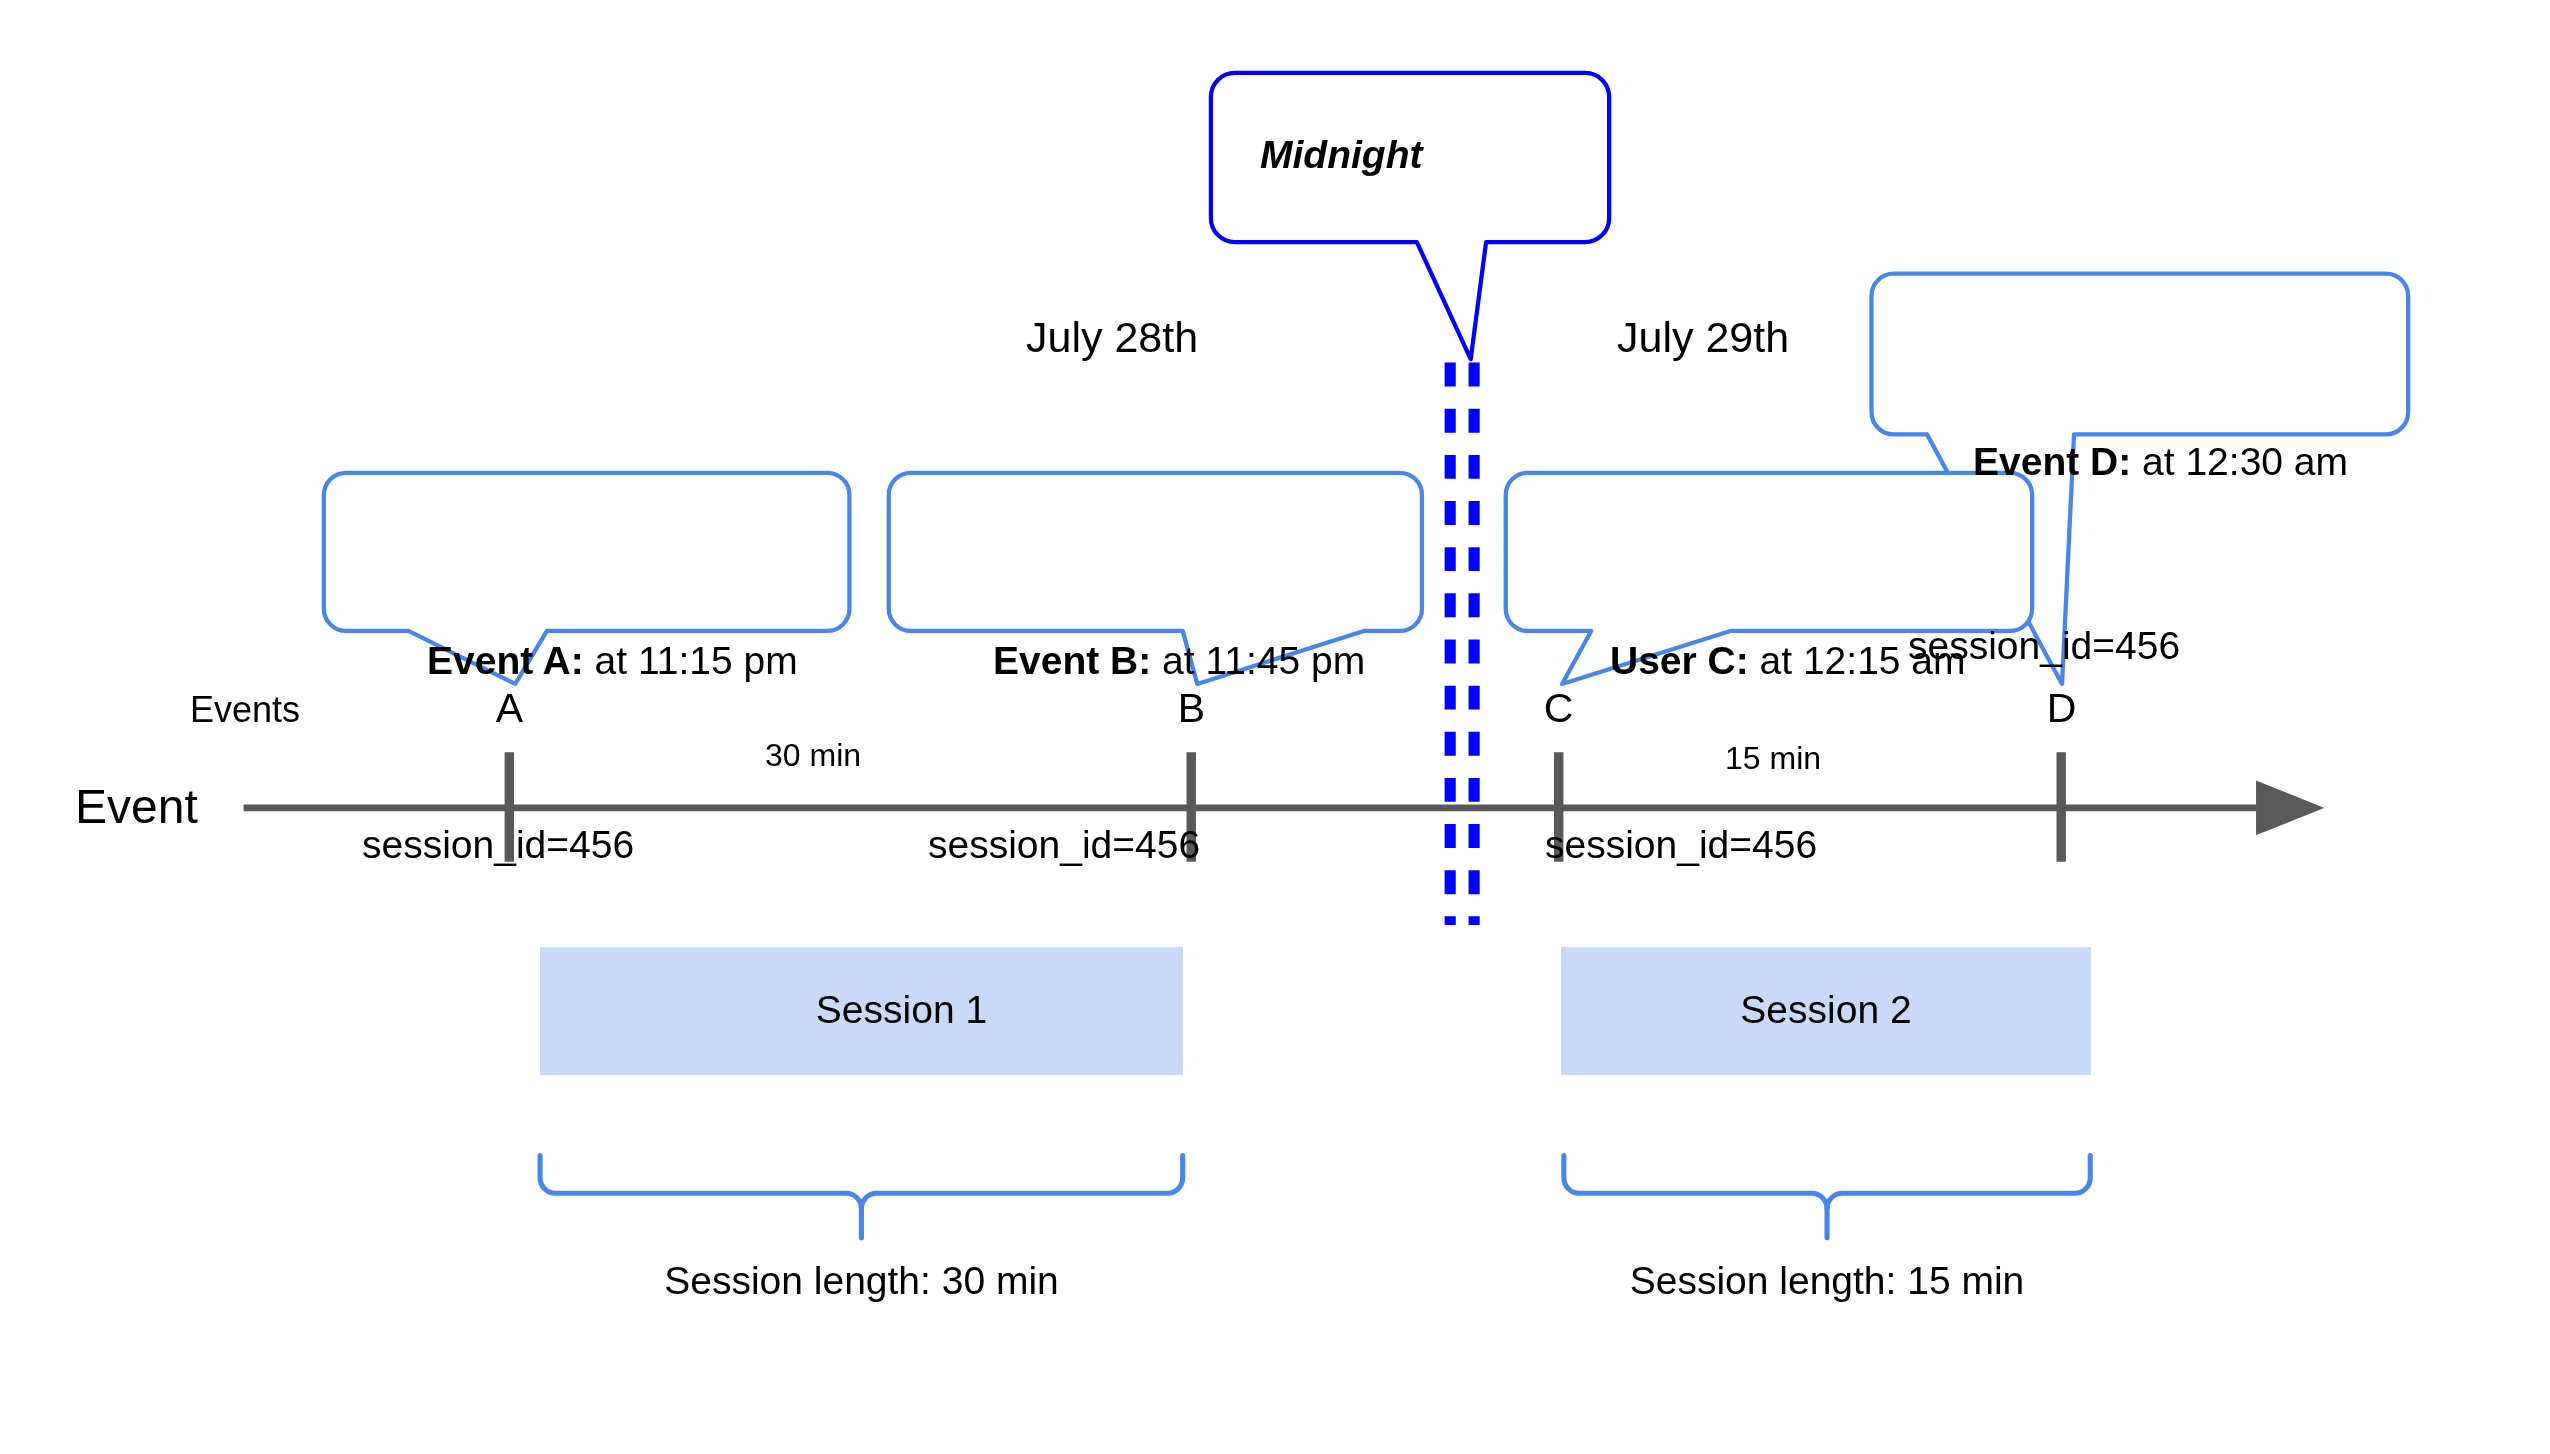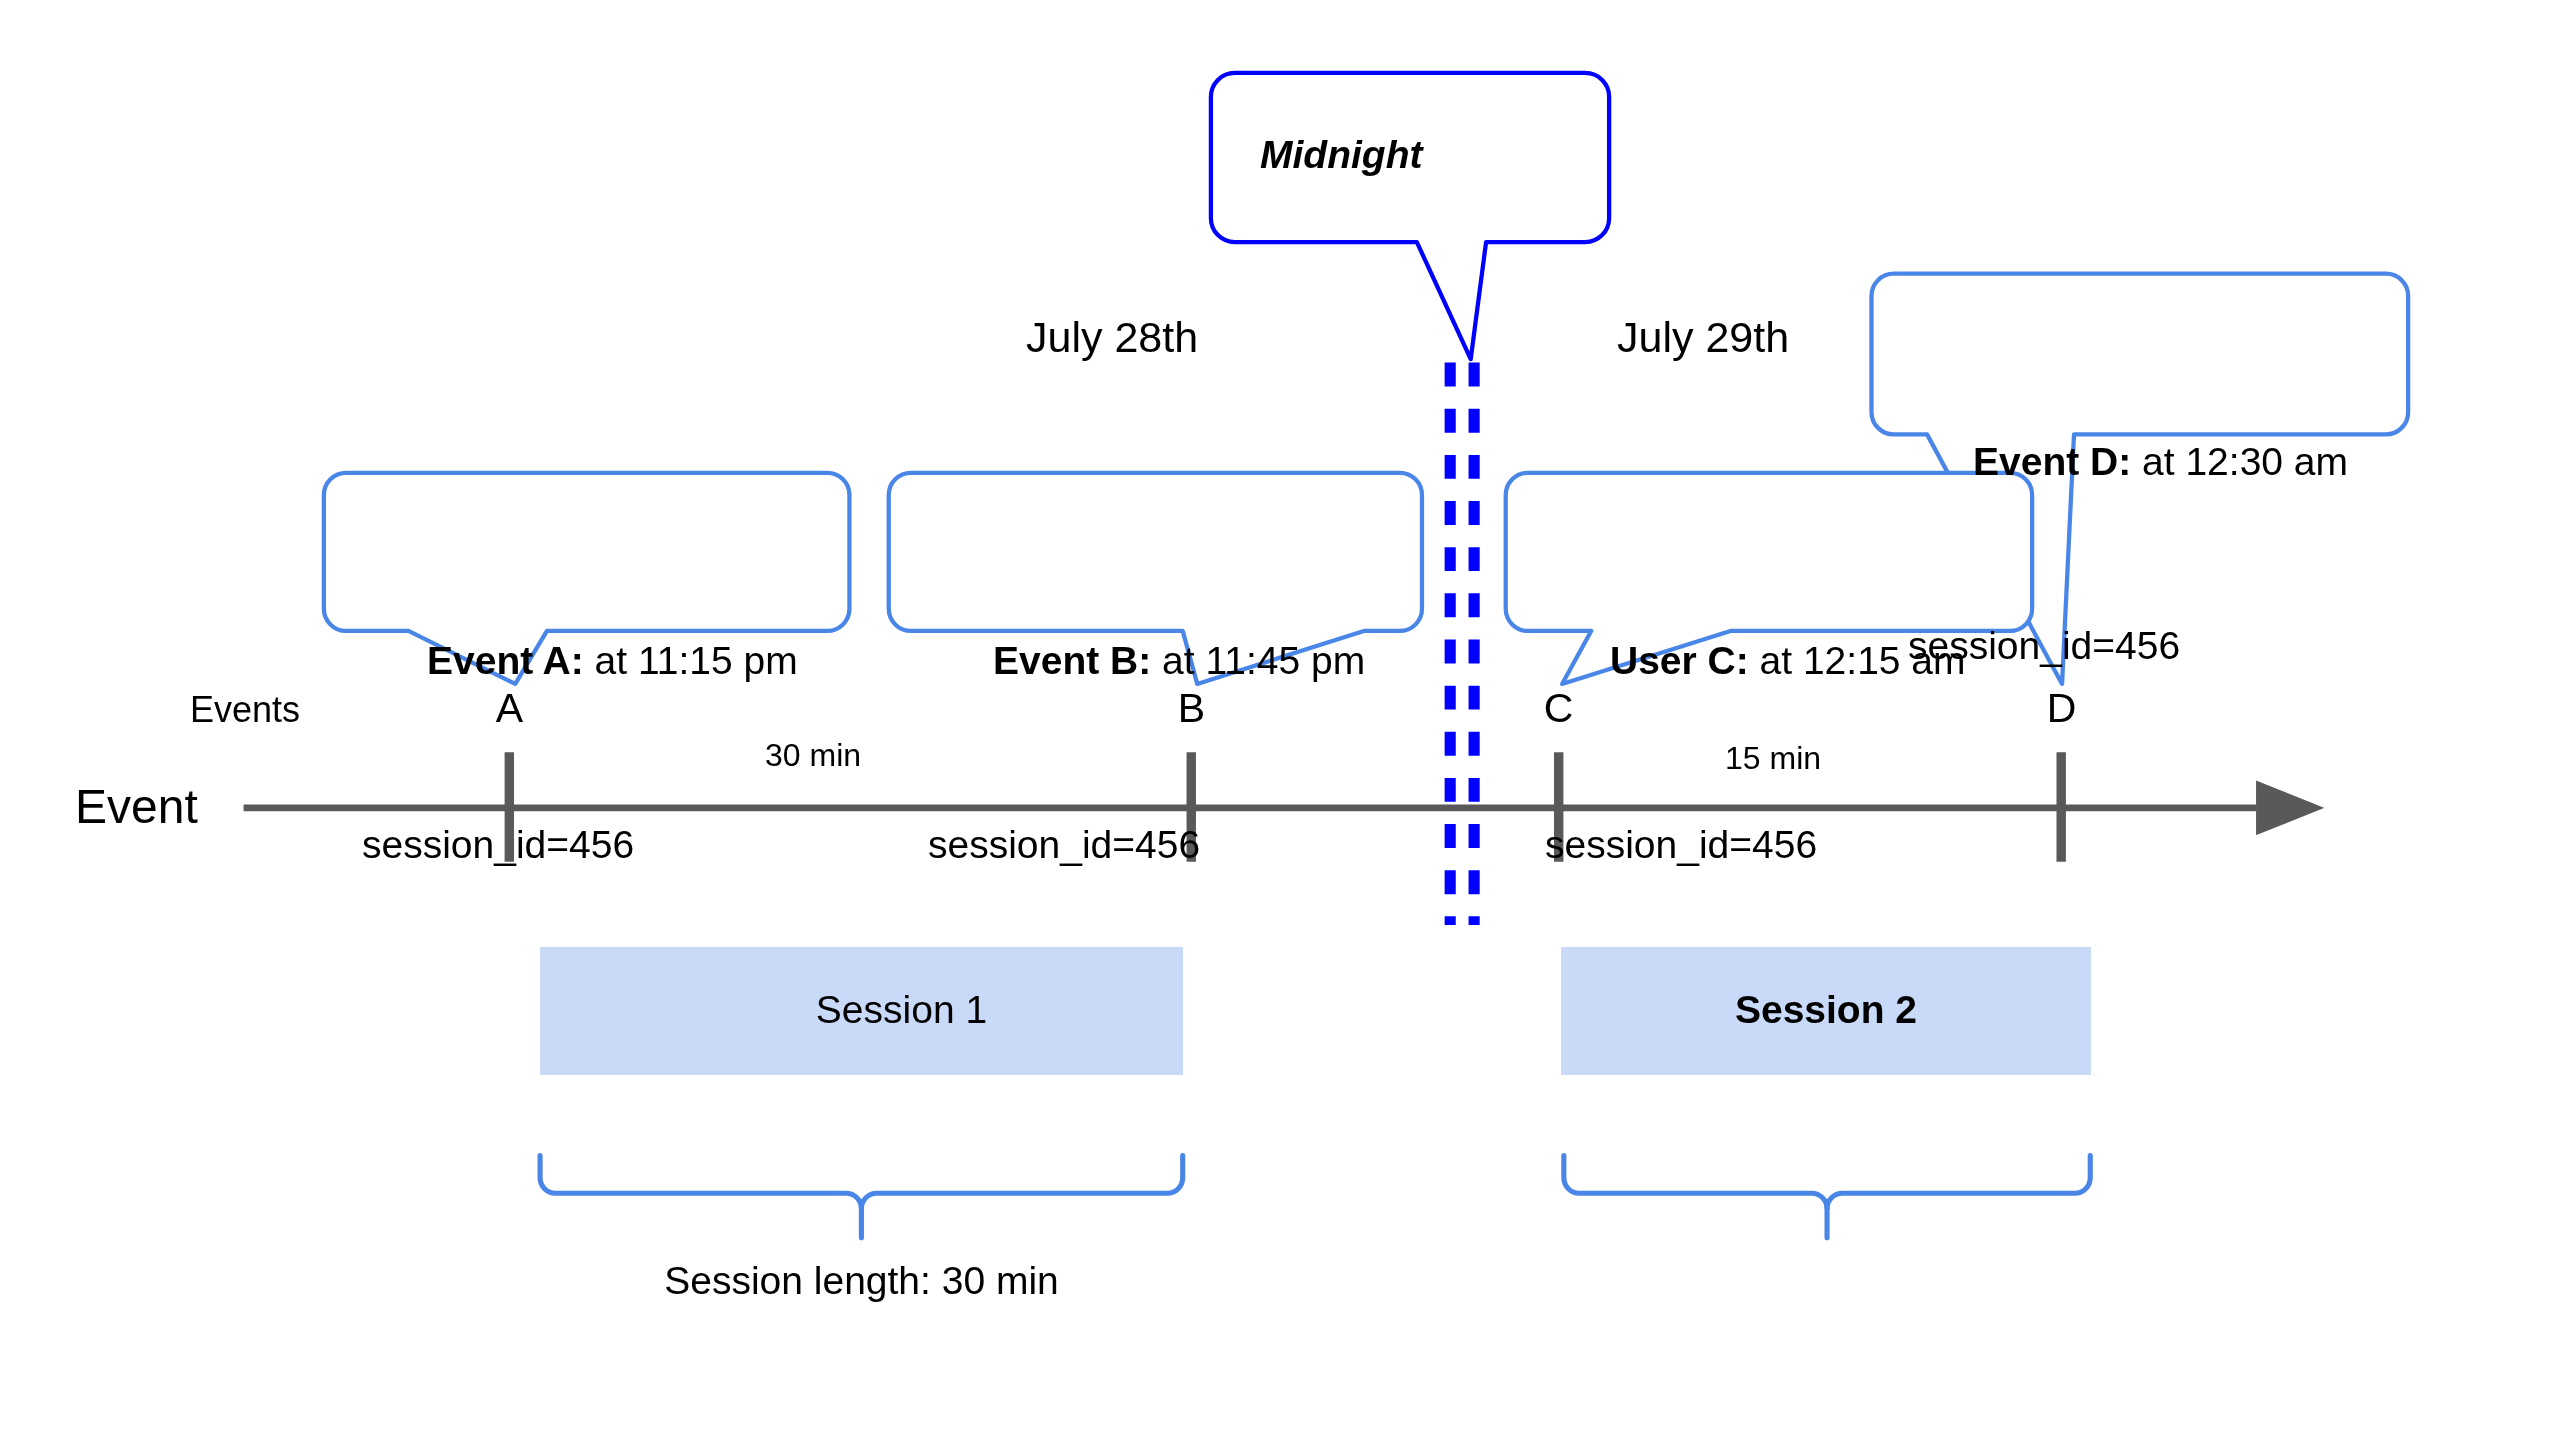--- a/index.html
+++ b/index.html
@@ -208,21 +208,21 @@
     </g>
 
   </svg>
 
   <div class="session-rect" style="left:540px; top:947px; width:643px; height:128px; background:#C9DAF8;"></div>
 
   <div class="session-label" style="left:540px; top:988px; width:643px;margin-left:40px;">Session 1</div>
 
   <div class="session-rect" style="left:1561px; top:947px; width:530px; height:128px; background:#C9DAF8;"></div>
 
-  <div class="session-label" style="left:1561px; top:988px; width:530px;font-weight:bold;">Session 2</div>
+  <div class="session-label" style="left:1561px; top:988px; width:530px;">Session 2</div>
 
   <div class="txt callout-midnight-text" style="left:1260px; top:132px;font-style:italic;">Midnight</div>
 
   <div class="txt date-label" style="left:1026px; top:312px;">July 28th</div>
 
   <div class="txt date-label" style="left:1617px; top:312px;">July 29th</div>
 
   <div class="txt callout-text" style="left:362px; top:500px;">
     <span class="ln">
       <b>Event A:</b><span> at 11:15 pm</span>
@@ -262,15 +262,16 @@
   <div class="txt tick-label" style="left:1516px; top:684px; width:85px;">C</div>
 
   <div class="txt tick-label" style="left:2019px; top:684px; width:85px;">D</div>
 
   <div class="txt gap-label" style="left:765px; top:737px; width:171px;">30 min</div>
 
   <div class="txt gap-label" style="left:1725px; top:740px; width:171px;">15 min</div>
 
   <div class="txt brace-label" style="left:540px; top:1258px; width:643px;">Session length: 30 min</div>
 
+  <div class="txt brace-label" style="left:1562px; top:1258px; width:530px;">Session length: 15 min</div>
 
 </div>
 
 
 </body></html>

